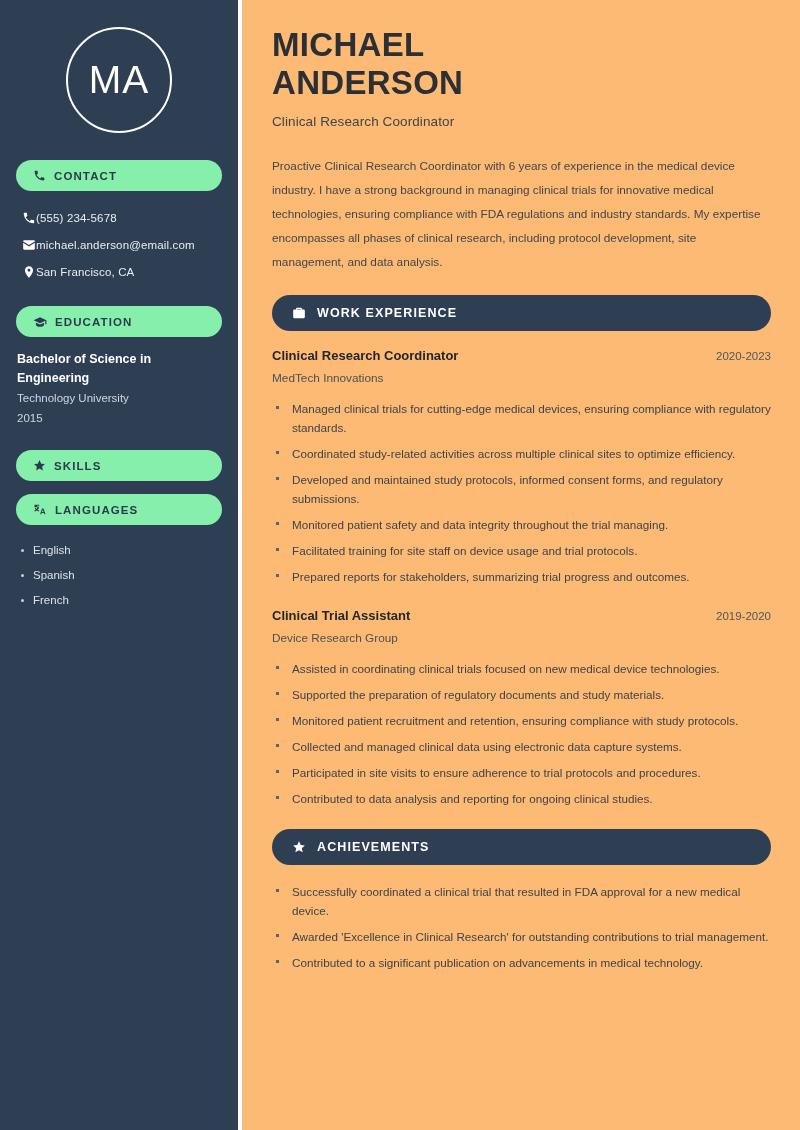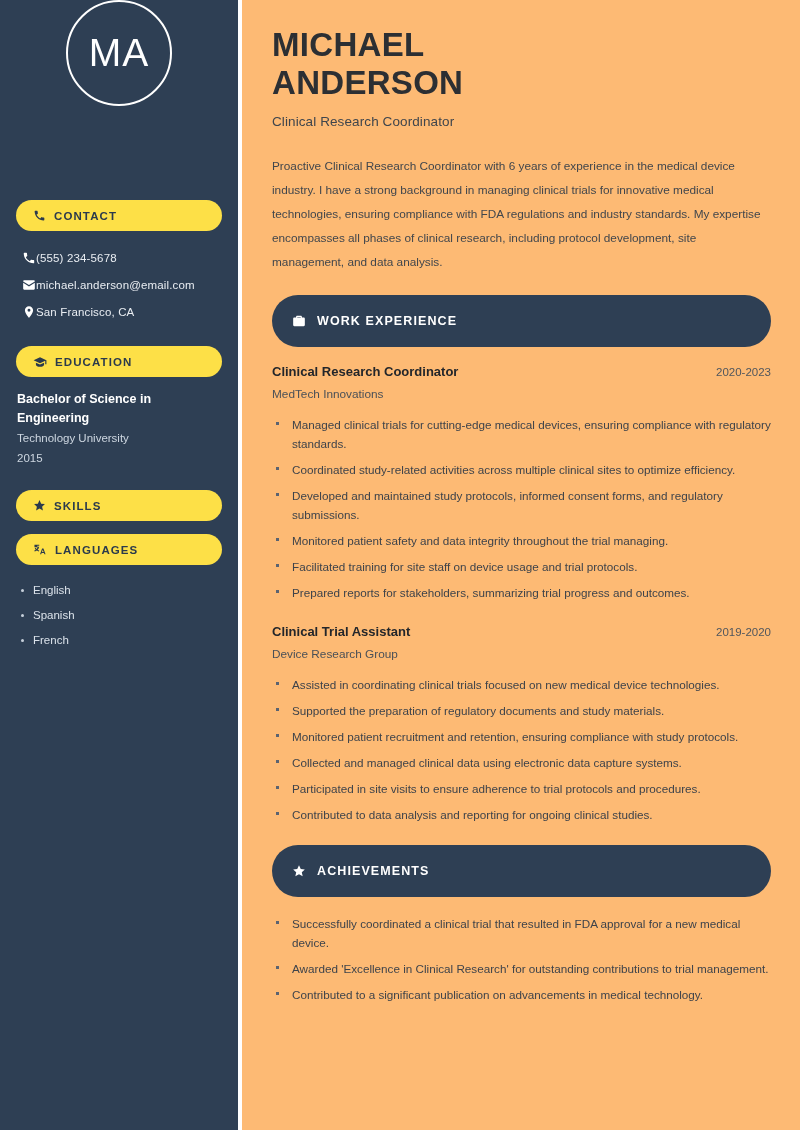--- a/index.html
+++ b/index.html
@@ -18,39 +18,40 @@
 
   
   .sidebar {
     width: 238px;
     flex: 0 0 238px;
     background: #2e3f54;
     padding: 0 16px;
     position: relative;
   }
   .avatar-wrap {
-    height: 200px;
-    display: flex;
+    height: 160px;
+    display: flex;
+    align-items: center;
     justify-content: center;
   }
   .avatar {
     width: 106px; height: 106px;
     border: 2px solid #ffffff;
     border-radius: 50%;
     display: flex;
     align-items: center;
     justify-content: center;
     color: #ffffff;
     font-size: 39px;
     font-weight: 400;
     letter-spacing: 1px;
   }
 
   .side-pill {
-    background: #fde047;
+    background: #86efac;
     border-radius: 999px;
     height: 31px;
     display: flex;
     align-items: center;
     gap: 8px;
     padding: 0 0 0 17px;
     margin-bottom: 13px;
   }
   .side-pill .pill-label {
     color: #2b3a4c;
@@ -130,21 +131,21 @@
     color: #41464c;
     font-size: 11.8px;
     line-height: 24px;
     margin-top: 25px;
     max-width: 505px;
   }
 
   .sec-bar {
     background: #2e3f54;
     border-radius: 999px;
-    height: 52px;
+    height: 36px;
     display: flex;
     align-items: center;
     gap: 11px;
     padding-left: 20px;
     margin: 21px 0 17px 0;
   }
   .sec-bar .sec-label {
     color: #ffffff;
     font-size: 12.5px;
     font-weight: bold;

